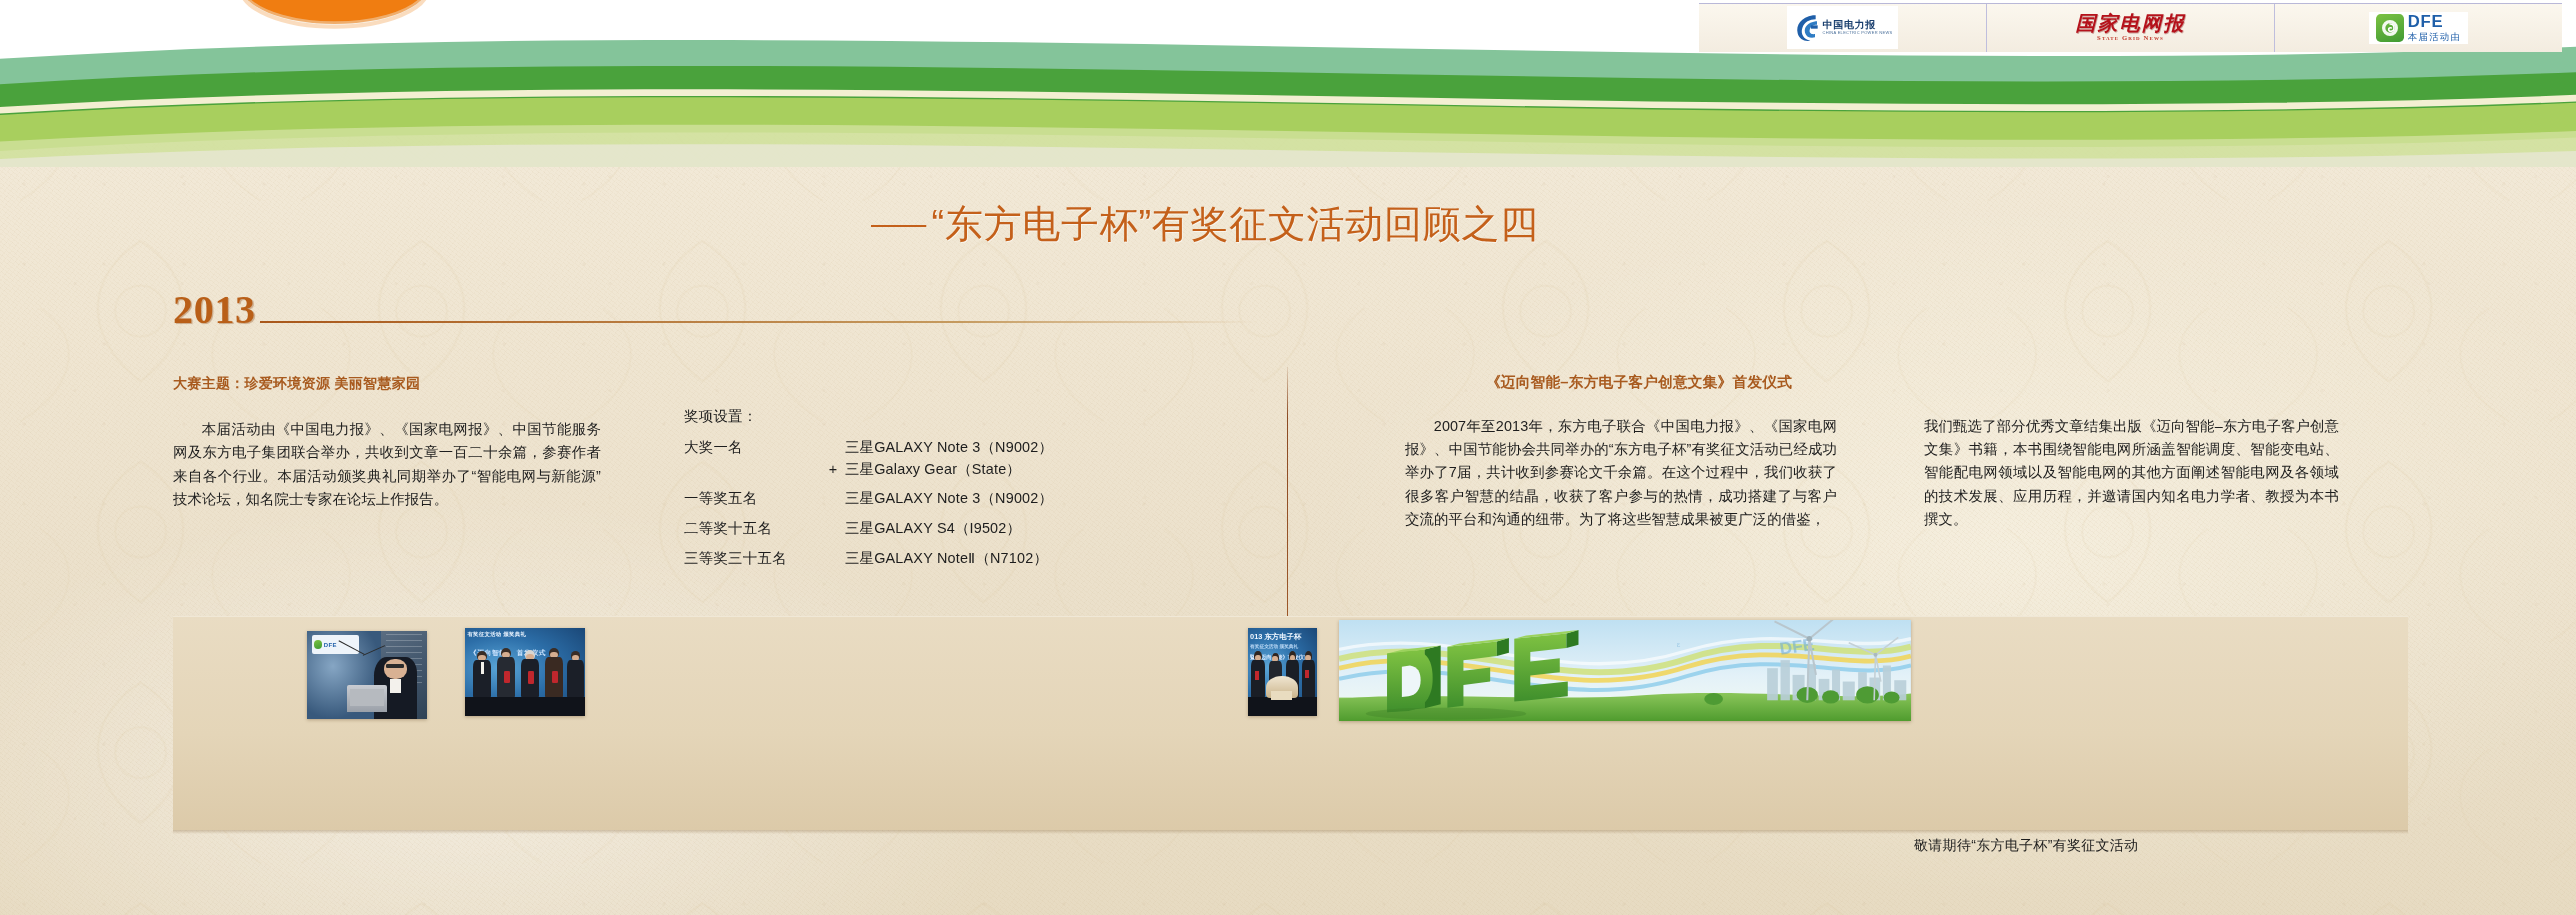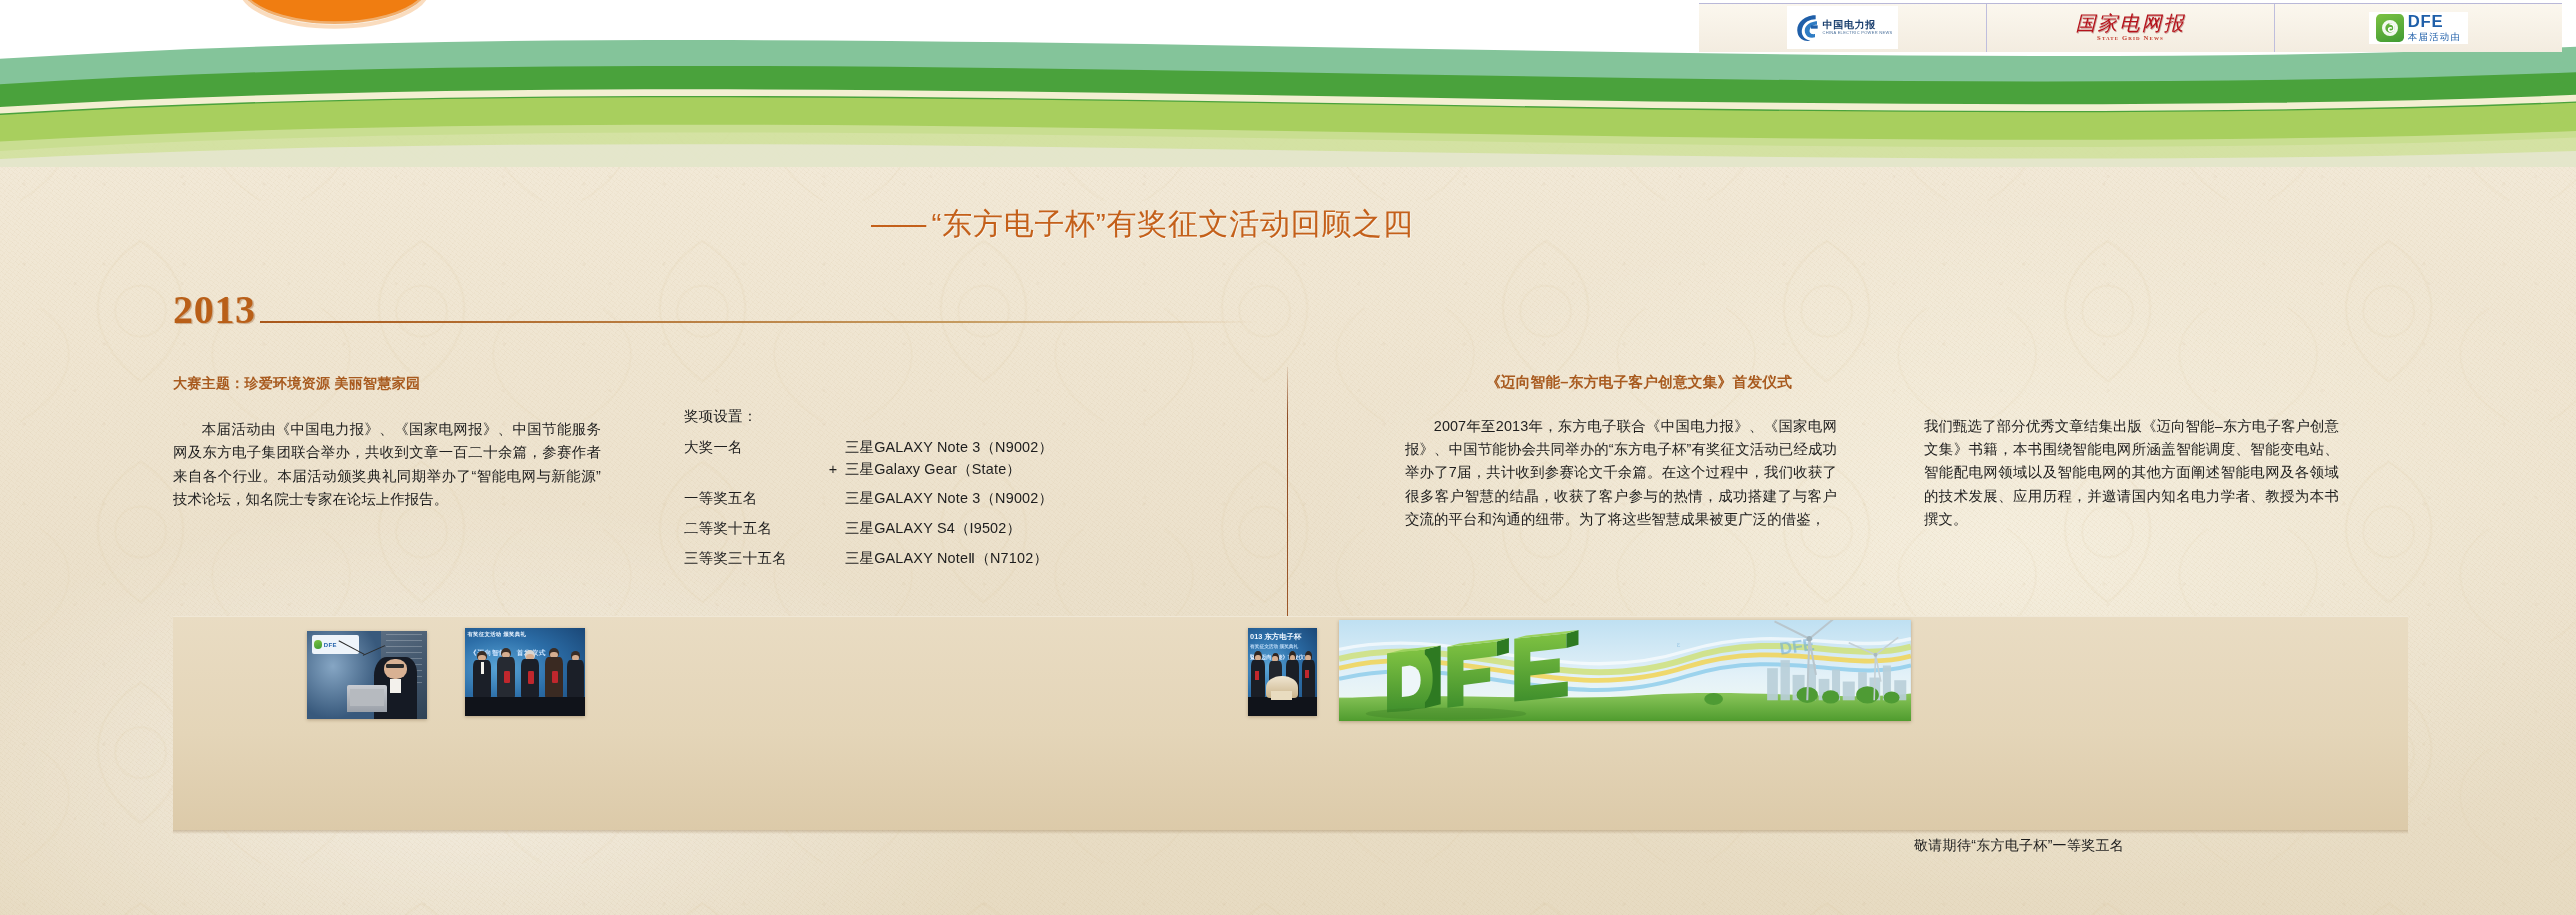--- a/index.html
+++ b/index.html
@@ -47,21 +47,21 @@
     border-right:1.3px solid #bfbedd;position:relative;
   }
   .logo-cell:last-child{border-right:none;}
 
   .logo-cpn{display:flex;align-items:center;gap:2px;background:#fff;padding:1.3px 5.4px;height:41px;}
   .cpn-mark{width:28px;height:32px;}
   .cpn-txt{font-size:10px;color:#1a3f6e;font-weight:bold;letter-spacing:0.7px;line-height:1;}
   .cpn-sub{font-size:4px;color:#4a6f9a;letter-spacing:0.3px;}
 
   .logo-sgn{text-align:center;line-height:1;}
-  .sgn-cn{font-family:"Liberation Serif","DejaVu Serif",serif;font-size:20px;color:#b5121b;font-weight:normal;
+  .sgn-cn{font-family:"Liberation Serif","DejaVu Serif",serif;font-size:20px;color:#b5121b;font-weight:bold;
           letter-spacing:2px;font-style:italic;text-shadow:0.7px 0.7px 0 rgba(120,10,10,.35);}
   .sgn-en{font-family:"Liberation Serif",serif;font-size:6.7px;color:#c0392b;letter-spacing:1.1px;margin-top:2px;
           font-variant:small-caps;font-weight:bold;}
 
   .logo-esco{background:#d41116;padding:3.3px 8px;text-align:center;line-height:1.05;border:0.7px solid #f0a0a0;}
   .esco-cn{font-size:12.7px;color:#fff;font-weight:bold;letter-spacing:0.7px;}
   .esco-en{font-family:"Liberation Serif",serif;font-size:6.7px;color:#fff;letter-spacing:0.7px;font-variant:small-caps;}
 
   .logo-dfe{display:flex;align-items:center;gap:4px;background:#fff;padding:2px 6.7px;}
   .dfe-mark{width:28px;height:28px;border-radius:4.7px;background:linear-gradient(160deg,#7cc242,#3f9a33);
@@ -74,21 +74,21 @@
   .main-title{
     position:absolute;left:863px;top:198px;width:1459px;height:52px;
     display:flex;align-items:center;white-space:nowrap;
   }
   .title-bold{
     font-size:39px;font-weight:bold;color:#c4601a;letter-spacing:1.3px;
     text-shadow:1.3px 1.3px 0 rgba(120,55,10,.35), -0.7px -0.7px 0 rgba(255,255,255,.5);
   }
   .title-dash{font-size:29px;color:#c4601a;margin:0 8px;letter-spacing:-2.7px;}
   .title-rest{
-    font-size:30px;color:#c4601a;letter-spacing:0.7px;
+    font-size:38px;color:#c4601a;letter-spacing:0.7px;
     text-shadow:0.7px 0.7px 0 rgba(255,255,255,.6);
   }
 
   
   .year-row{position:absolute;left:173px;top:288px;width:1084px;height:41px;display:flex;align-items:flex-end;}
   .year{
     font-family:"Liberation Serif","DejaVu Serif",serif;
     font-size:40px;font-weight:bold;color:#b95f18;letter-spacing:0.7px;line-height:.95;
     text-shadow:1.3px 1.3px 0.7px rgba(140,70,15,.35);
   }
@@ -504,14 +504,14 @@
         <path d="M262 28 L340 20 L358 15 L280 23 Z" fill="#9bd25c"></path>
 
         <ellipse cx="160" cy="140" rx="120" ry="9" fill="#3c7d24" opacity=".35"></ellipse>
       </g>
     </svg>
   </div>
 </div>
 
 <div class="band-shadow"></div>
 
-<div class="caption">敬请期待“东方电子杯”一等奖五名</div>
+<div class="caption">敬请期待“东方电子杯”有奖征文活动</div>
 
 
 </body></html>

